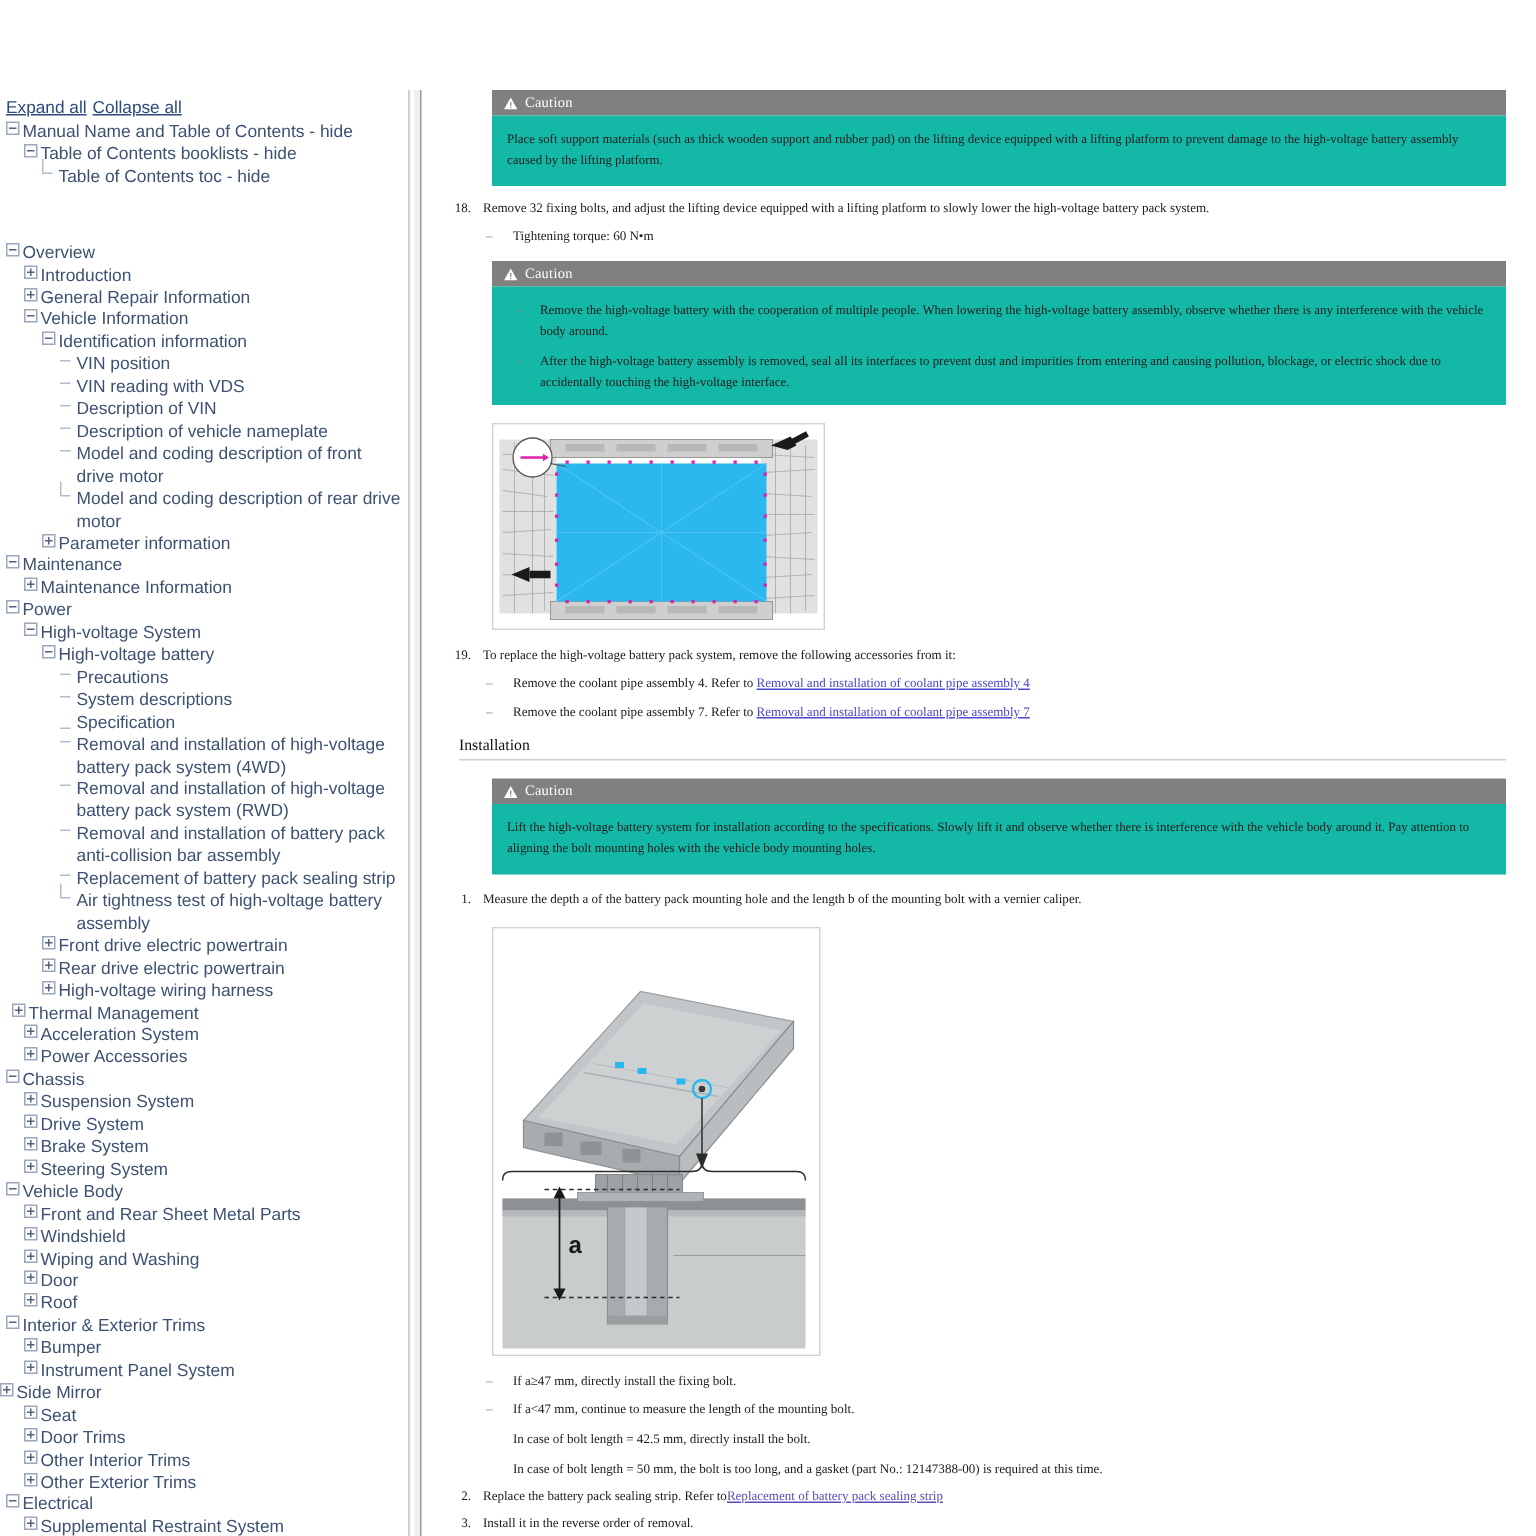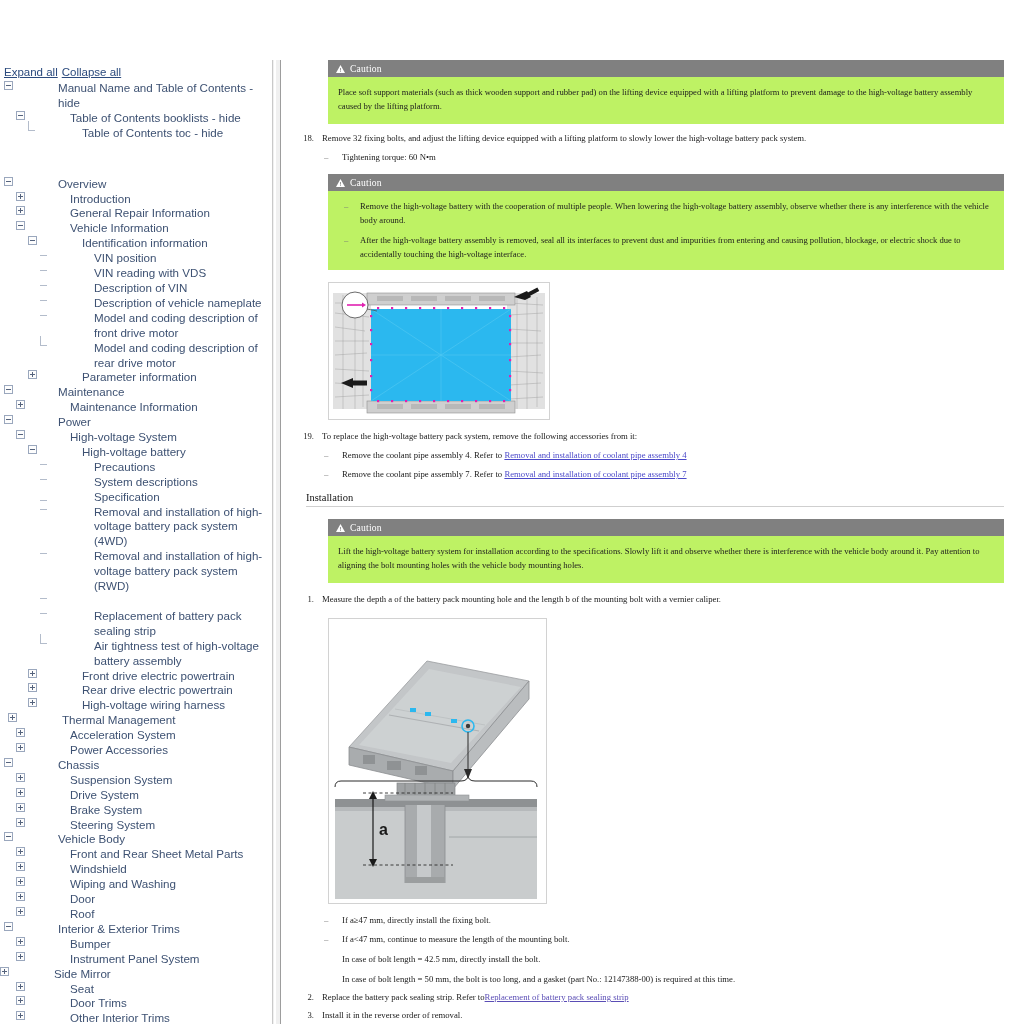--- a/index.html
+++ b/index.html
@@ -64,21 +64,21 @@
     position:relative; vertical-align:-1px; flex:none;
   }
   .tdash::before {
     content:""; position:absolute; left:0px; top:4px;
     width:7px; height:1px; background:#b3bccb;
   }
   .tdash.corner::after{
     content:""; position:absolute; left:0px; top:-5px;
     width:1px; height:9px; background:#b3bccb;
   }
-  .row { display:flex; align-items:flex-start;gap:43px; }
+  .row { display:flex; align-items:flex-start; }
   .row .lbl { display:block; }
 
   
   #divider {
     position: absolute; left: 272px; top: 60px;
     width: 9px; height: 964px;
     background: #f0f0f0;
     border-left: 1px solid #c9c9c9;
     border-right: 1px solid #9d9d9d;
   }
@@ -109,21 +109,21 @@
     display: flex; align-items: center;
     font-family: "Liberation Serif", serif;
     letter-spacing: .2px;
   }
   .warn-tri {
     width: 9px; height: 8px; margin-right: 5px; flex:none;
     position: relative;
   }
   .warn-tri svg { display:block; }
   .caution-bd {
-    background: #bef264;
+    background: #14b8a6;
     font-size: 8.6px;
     font-family: "Liberation Serif", serif;
     line-height: 14px;
     padding: 8px 10px 9px 10px;
     color: #1c1c1c;
   }
   .caution-bd p { margin: 0 0 2px 0; }
   .cb-list { margin:0; padding:0; list-style:none; }
   .cb-list li {
     position: relative;
@@ -298,20 +298,21 @@
         <div class="node row" style="padding-left: 40px;">
           <span class="tdash"></span>
           <span class="lbl">Removal and installation of high-voltage battery pack system (4WD)</span>
         </div>
         <div class="node row" style="padding-left: 40px;">
           <span class="tdash"></span>
           <span class="lbl">Removal and installation of high-voltage battery pack system (RWD)</span>
         </div>
         <div class="node row" style="padding-left: 40px;">
           <span class="tdash"></span>
+          <span class="lbl">Removal and installation of battery pack anti-collision bar assembly</span>
         </div>
         <div class="node row" style="padding-left: 40px;">
           <span class="tdash"></span>
           <span class="lbl">Replacement of battery pack sealing strip</span>
         </div>
         <div class="node row" style="padding-left: 40px;">
           <span class="tdash corner"></span>
           <span class="lbl">Air tightness test of high-voltage battery assembly</span>
         </div>
         <div class="node row" style="padding-left: 28px;">

